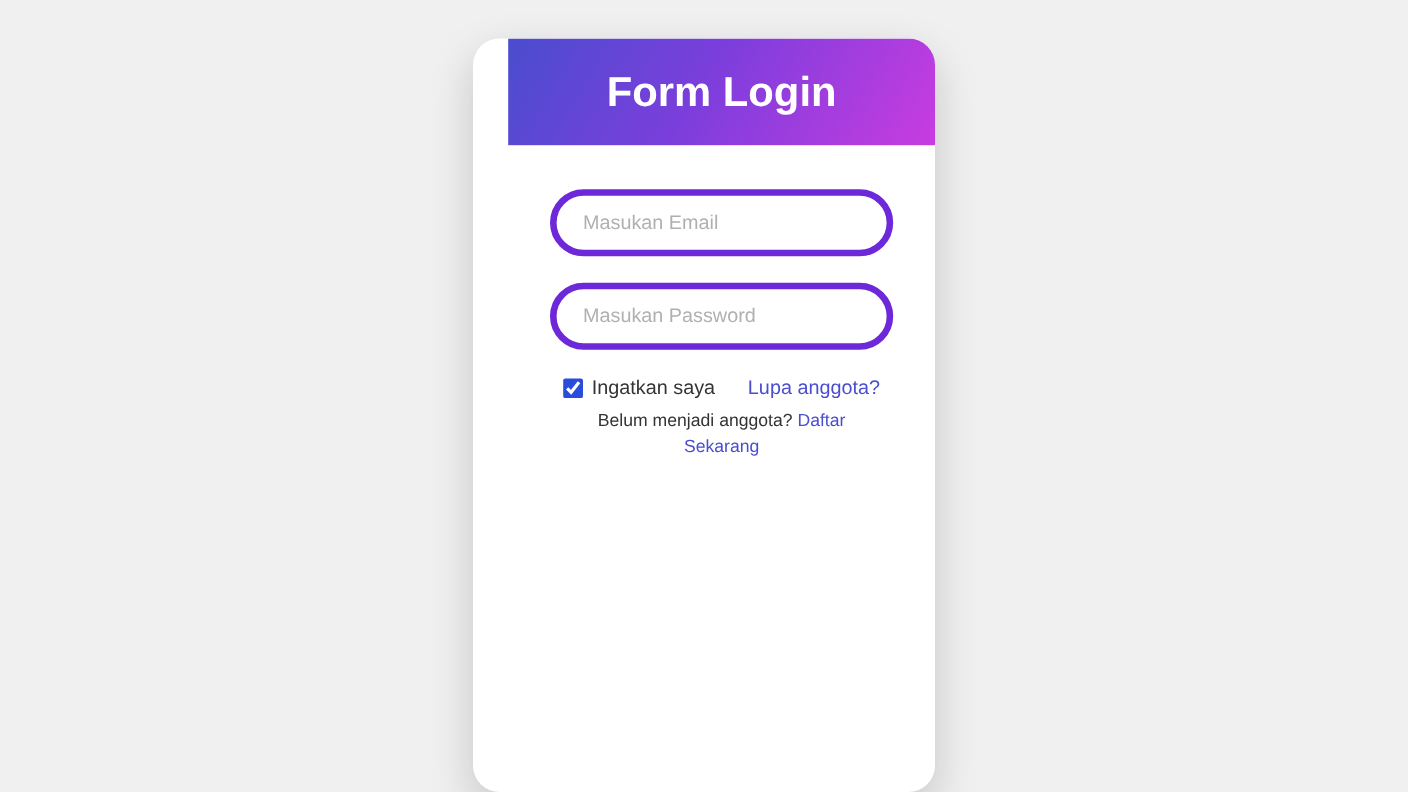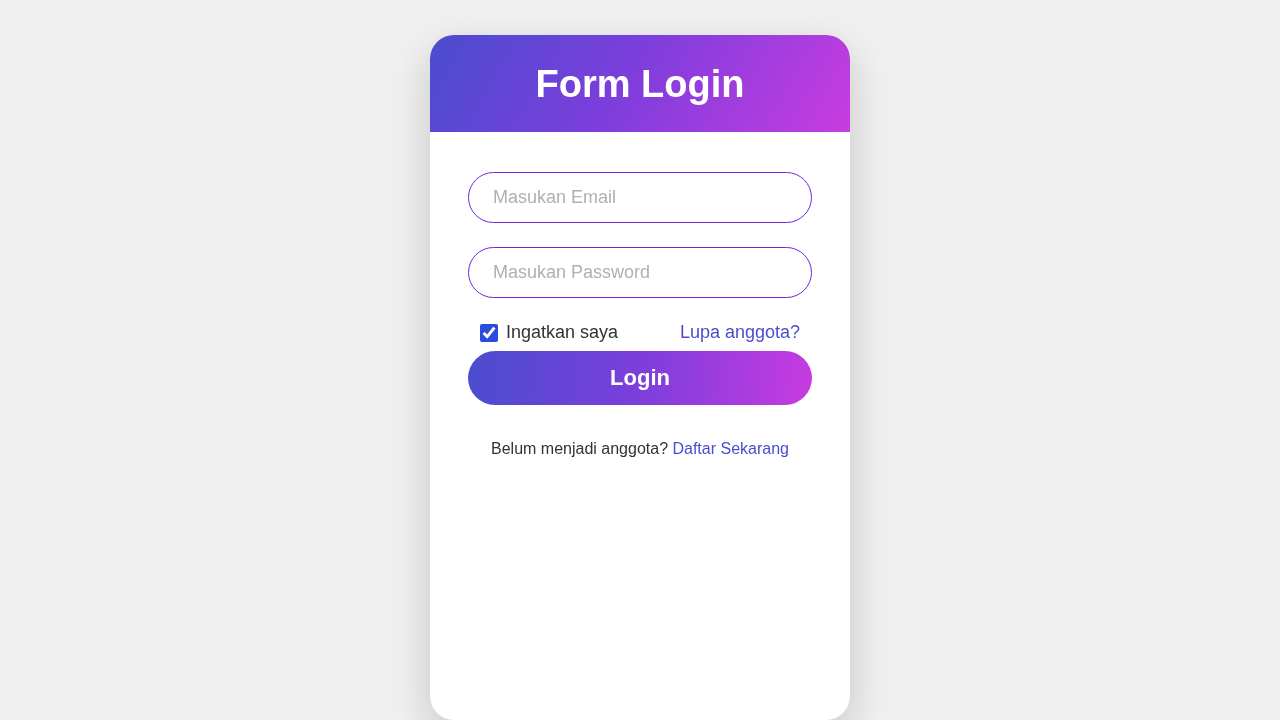--- a/index.html
+++ b/index.html
@@ -15,39 +15,40 @@
       display: flex;
       justify-content: center;
       padding-top: 35px;
     }
     .card {
       width: 420px;
       background: #ffffff;
       border-radius: 24px;
       box-shadow: 0 15px 40px rgba(0,0,0,0.18);
       overflow: hidden;
+      padding-left: 32px;
     }
     .card-header {
       background: linear-gradient(120deg, #4a4dce 0%, #7b3edc 45%, #c83ce0 100%);
       padding: 28px 20px 26px;
       text-align: center;
     }
     .card-header h1 {
       color: #ffffff;
       font-size: 38px;
       font-weight: 700;
     }
     .card-body {
       padding: 40px 38px 42px;
     }
     .input {
       width: 100%;
       padding: 14px 24px;
       font-size: 18px;
-      border: 1px solid #6d28d9;
+      border: 6px solid #6d28d9;
       border-radius: 999px;
       outline: none;
       color: #333;
       margin-bottom: 24px;
     }
     .input::placeholder {
       color: #b0b0b0;
     }
     .options-row {
       display: flex;
@@ -112,18 +113,17 @@
   <div class="card-body">
     <input type="text" class="input" placeholder="Masukan Email" style="">
     <input type="password" class="input" placeholder="Masukan Password" style="">
     <div class="options-row">
       <div class="remember">
         <input type="checkbox" id="rm" checked="" style="">
         <label for="rm">Ingatkan saya</label>
       </div>
       <a class="forgot">Lupa anggota?</a>
     </div>
-    <button class="login-btn">Login</button>
     <div class="signup-text">
       <span>Belum menjadi anggota? </span><a class="signup-link">Daftar Sekarang</a>
     </div>
   </div>
 </div>
 
 </body></html>

